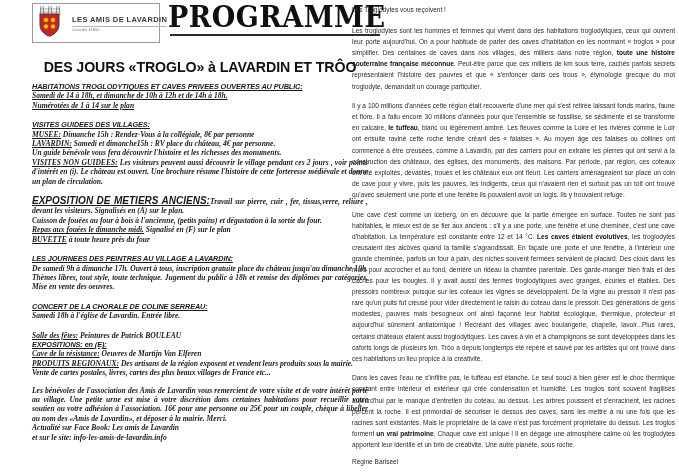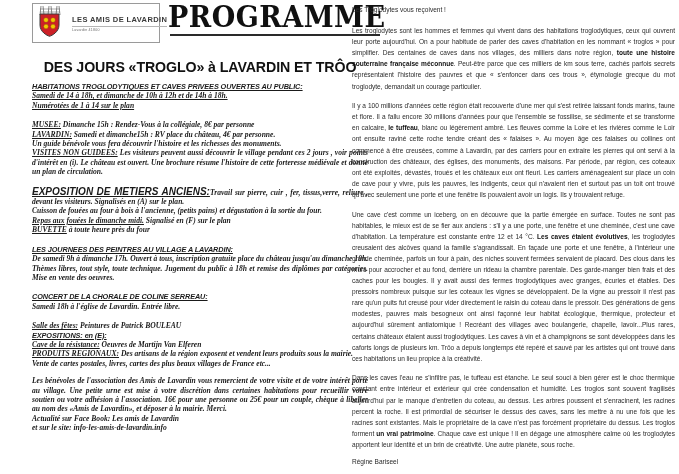--- a/index.html
+++ b/index.html
@@ -214,20 +214,21 @@
 
     <div class="block">
       <p class="l"><span class="head">HABITATIONS  TROGLODYTIQUES   ET CAVES PRIVEES  OUVERTES AU PUBLIC:</span></p>
       <p class="l u">Samedi de 14 à 18h, et dimanche de 10h à 12h et de 14h à 18h.</p>
       <p class="l u">Numérotées de 1 à 14 sur le plan</p>
     </div>
 
     <div class="gap"></div>
 
     <div class="block">
+      <p class="l"><span class="head">VISITES GUIDEES DES VILLAGES:</span></p>
       <p class="l"><span class="u">MUSEE:</span><span> Dimanche 15h : Rendez-Vous à  la collégiale, 8€ par personne</span></p>
       <p class="l"><span class="u">LAVARDIN:</span><span>   Samedi  et  dimanche15h : RV place du château, 4€ par personne.</span></p>
       <p class="l">Un guide bénévole vous fera découvrir l'histoire et les richesses des monuments.</p>
       <p class="l just"><span class="u">VISITES NON GUIDEES:</span><span> Les visiteurs peuvent aussi découvrir le village pendant ces 2 jours , voir  points  d'intérêt  en  (i).  Le château est ouvert. Une brochure résume l'histoire de cette forteresse médiévale et donne un plan de circulation.</span></p>
     </div>
 
     <div class="gap"></div>
 
     <div class="block">
       <p class="l just"><span class="head-inline">EXPOSITION DE METIERS ANCIENS:</span><span>Travail sur pierre, cuir , fer, tissus,verre, reliure , devant les visiteurs. Signalisés en (A) sur le plan.</span></p>

